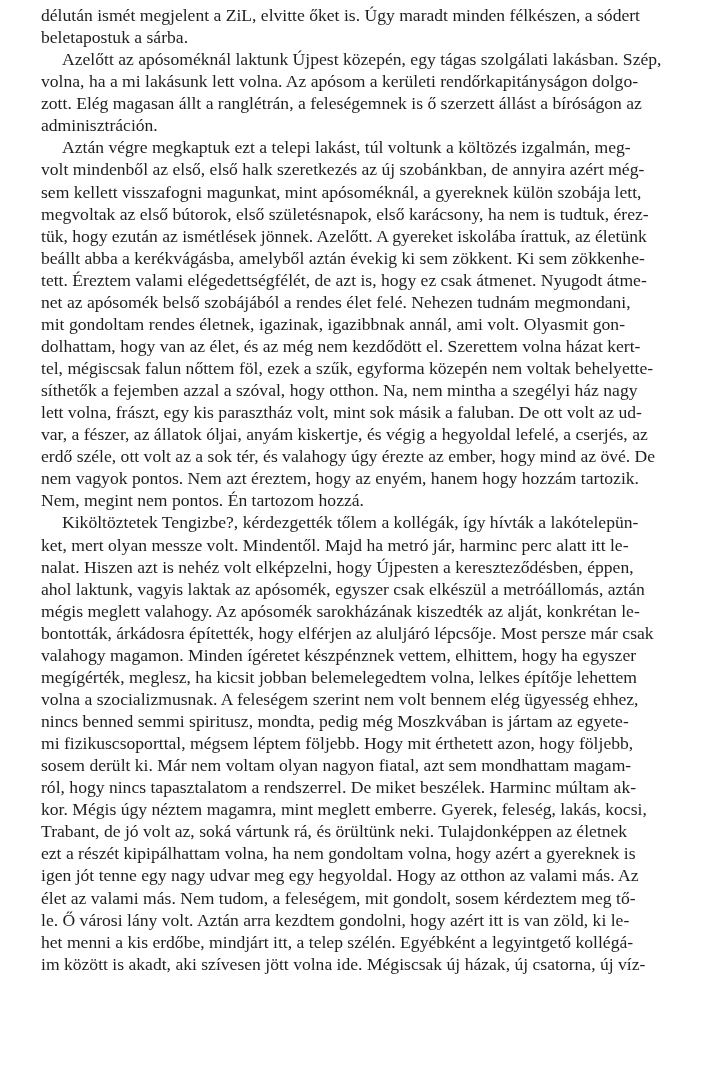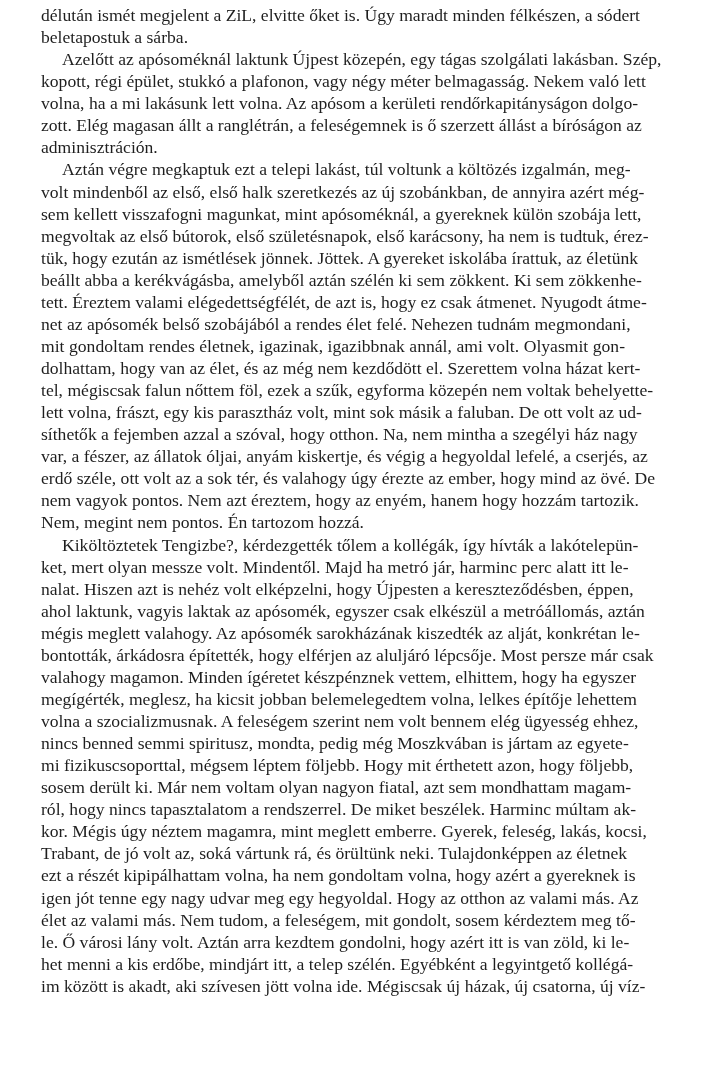--- a/index.html
+++ b/index.html
@@ -30,40 +30,39 @@
 
 <div class="page">
 
   <div>
     <span class="line">délután ismét megjelent a ZiL, elvitte őket is. Úgy maradt minden félkészen, a sódert</span>
     <span class="line last">beletapostuk a sárba.</span>
   </div>
 
   <div>
     <span class="line indent">Azelőtt az apósoméknál laktunk Újpest közepén, egy tágas szolgálati lakásban. Szép,</span>
-    <span class="line">kopott, régi épület, stukkó a plafonon, vagy négy méter belmagasság. Nekem való lett</span>
     <span class="line">volna, ha a mi lakásunk lett volna. Az apósom a kerületi rendőrkapitányságon dolgo-</span>
     <span class="line">zott. Elég magasan állt a ranglétrán, a feleségemnek is ő szerzett állást a bíróságon az</span>
     <span class="line last">adminisztráción.</span>
   </div>
 
   <div>
     <span class="line indent">Aztán végre megkaptuk ezt a telepi lakást, túl voltunk a költözés izgalmán, meg-</span>
     <span class="line">volt mindenből az első, első halk szeretkezés az új szobánkban, de annyira azért még-</span>
     <span class="line">sem kellett visszafogni magunkat, mint apósoméknál, a gyereknek külön szobája lett,</span>
     <span class="line">megvoltak az első bútorok, első születésnapok, első karácsony, ha nem is tudtuk, érez-</span>
-    <span class="line">tük, hogy ezután az ismétlések jönnek. Jöttek. A gyereket iskolába írattuk, az életünk</span>
-    <span class="line">beállt abba a kerékvágásba, amelyből aztán szélén ki sem zökkent. Ki sem zökkenhe-</span>
+    <span class="line">tük, hogy ezután az ismétlések jönnek. Azelőtt. A gyereket iskolába írattuk, az életünk</span>
+    <span class="line">beállt abba a kerékvágásba, amelyből aztán évekig ki sem zökkent. Ki sem zökkenhe-</span>
     <span class="line">tett. Éreztem valami elégedettségfélét, de azt is, hogy ez csak átmenet. Nyugodt átme-</span>
     <span class="line">net az apósomék belső szobájából a rendes élet felé. Nehezen tudnám megmondani,</span>
     <span class="line">mit gondoltam rendes életnek, igazinak, igazibbnak annál, ami volt. Olyasmit gon-</span>
     <span class="line">dolhattam, hogy van az élet, és az még nem kezdődött el. Szerettem volna házat kert-</span>
     <span class="line">tel, mégiscsak falun nőttem föl, ezek a szűk, egyforma közepén nem voltak behelyette-</span>
+    <span class="line">síthetők a fejemben azzal a szóval, hogy otthon. Na, nem mintha a szegélyi ház nagy</span>
     <span class="line">lett volna, frászt, egy kis parasztház volt, mint sok másik a faluban. De ott volt az ud-</span>
-    <span class="line">síthetők a fejemben azzal a szóval, hogy otthon. Na, nem mintha a szegélyi ház nagy</span>
     <span class="line">var, a fészer, az állatok óljai, anyám kiskertje, és végig a hegyoldal lefelé, a cserjés, az</span>
     <span class="line">erdő széle, ott volt az a sok tér, és valahogy úgy érezte az ember, hogy mind az övé. De</span>
     <span class="line">nem vagyok pontos. Nem azt éreztem, hogy az enyém, hanem hogy hozzám tartozik.</span>
     <span class="line last">Nem, megint nem pontos. Én tartozom hozzá.</span>
   </div>
 
   <div>
     <span class="line indent">Kiköltöztetek Tengizbe?, kérdezgették tőlem a kollégák, így hívták a lakótelepün-</span>
     <span class="line">ket, mert olyan messze volt. Mindentől. Majd ha metró jár, harminc perc alatt itt le-</span>
     <span class="line">nalat. Hiszen azt is nehéz volt elképzelni, hogy Újpesten a kereszteződésben, éppen,</span>

